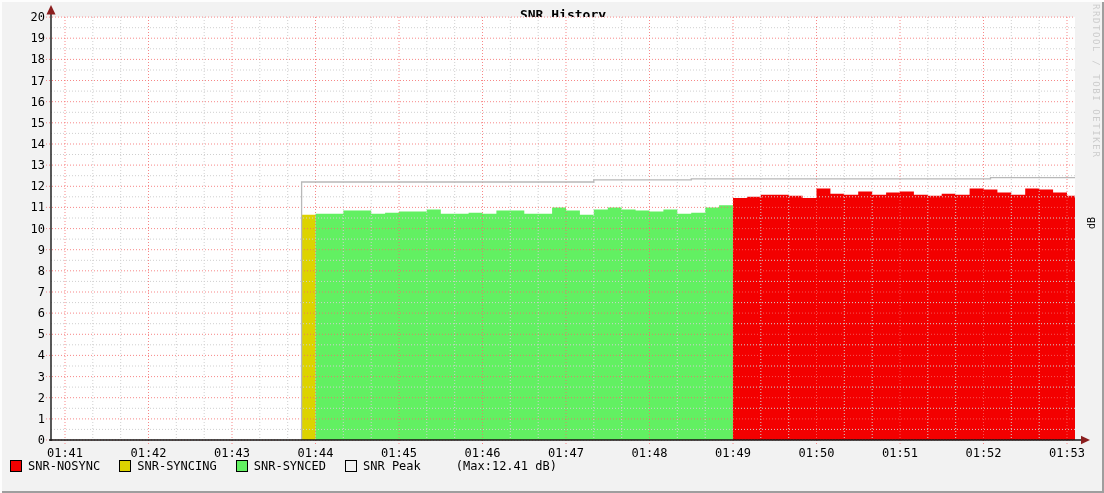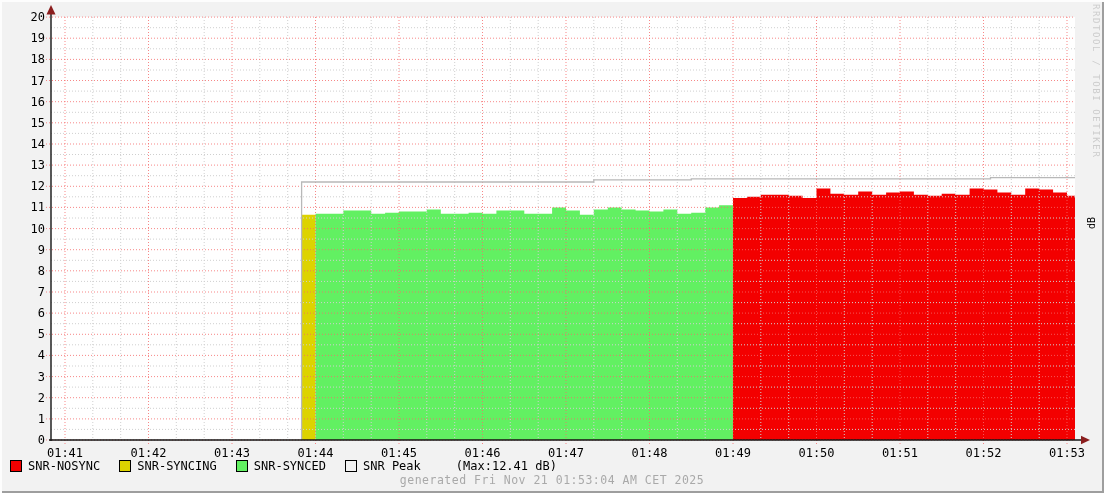--- a/index.html
+++ b/index.html
@@ -34,20 +34,21 @@
   #legend-note{margin-left:16px;}
   #footer-line{
     position:absolute;left:0;top:473px;width:1104px;text-align:center;
     font-size:11.5px;color:#a9a9a9;letter-spacing:0.5px;
   }
 </style>
 </head>
 <body>
 
 <div id="frame">
+  <div id="chart-title">SNR History</div>
 
   <div id="chart-svg-holder"><svg width="1104" height="493" viewBox="0 0 1104 493" xmlns="http://www.w3.org/2000/svg" font-family="DejaVu Sans Mono, Liberation Mono, monospace">
         <defs>
           <clipPath id="plotclip">
             <rect x="51" y="13" width="1024" height="427"></rect>
           </clipPath>
         </defs>
         <rect x="51" y="17" width="1024" height="423" fill="#ffffff"></rect>
         <path d="M301.6,440 L301.6,214.8 L315.5,214.8 L315.5,440 Z" fill="#ddd300" clip-path="url(#plotclip)"></path>
         <path d="M315.5,440 L315.5,213.7 L329.4,213.7 L329.4,213.7 L343.3,213.7 L343.3,210.6 L357.3,210.6 L357.3,210.6 L371.2,210.6 L371.2,213.7 L385.1,213.7 L385.1,212.7 L399.0,212.7 L399.0,211.6 L412.9,211.6 L412.9,211.6 L426.8,211.6 L426.8,209.5 L440.8,209.5 L440.8,213.7 L454.7,213.7 L454.7,213.7 L468.6,213.7 L468.6,212.7 L482.5,212.7 L482.5,213.7 L496.4,213.7 L496.4,210.6 L510.3,210.6 L510.3,210.6 L524.3,210.6 L524.3,213.7 L538.2,213.7 L538.2,213.7 L552.1,213.7 L552.1,207.4 L566.0,207.4 L566.0,210.6 L579.9,210.6 L579.9,214.8 L593.8,214.8 L593.8,209.5 L607.8,209.5 L607.8,207.4 L621.7,207.4 L621.7,209.5 L635.6,209.5 L635.6,210.6 L649.5,210.6 L649.5,211.6 L663.4,211.6 L663.4,209.5 L677.3,209.5 L677.3,213.7 L691.2,213.7 L691.2,212.7 L705.2,212.7 L705.2,207.4 L719.1,207.4 L719.1,205.3 L733.0,205.3 L733.0,440 Z" fill="#62f062" clip-path="url(#plotclip)"></path>
@@ -171,14 +172,13 @@
         <text x="1067.0" y="456.5" font-size="12" text-anchor="middle" fill="#000">01:53</text>
       </svg></div>
 
   <div id="watermark">RRDTOOL / TOBI OETIKER</div>
   <div id="right-axis-label">dB</div>
 
   <div id="legend-row">
     
   <span class="legend-item"><span class="legend-swatch" style="background: rgb(243, 0, 0);"></span><span>SNR-NOSYNC</span></span><span class="legend-item"><span class="legend-swatch" style="background: rgb(221, 211, 0);"></span><span>SNR-SYNCING</span></span><span class="legend-item"><span class="legend-swatch" style="background: rgb(98, 240, 98);"></span><span>SNR-SYNCED</span></span><span class="legend-item"><span class="legend-swatch" style="background: rgb(242, 242, 242);"></span><span>SNR Peak</span></span><span id="legend-note">(Max:12.41 dB)</span></div>
 
-  <div id="footer-line">generated Fri Nov 21 01:53:04 AM CET 2025</div>
 </div>
 
 </body></html>

